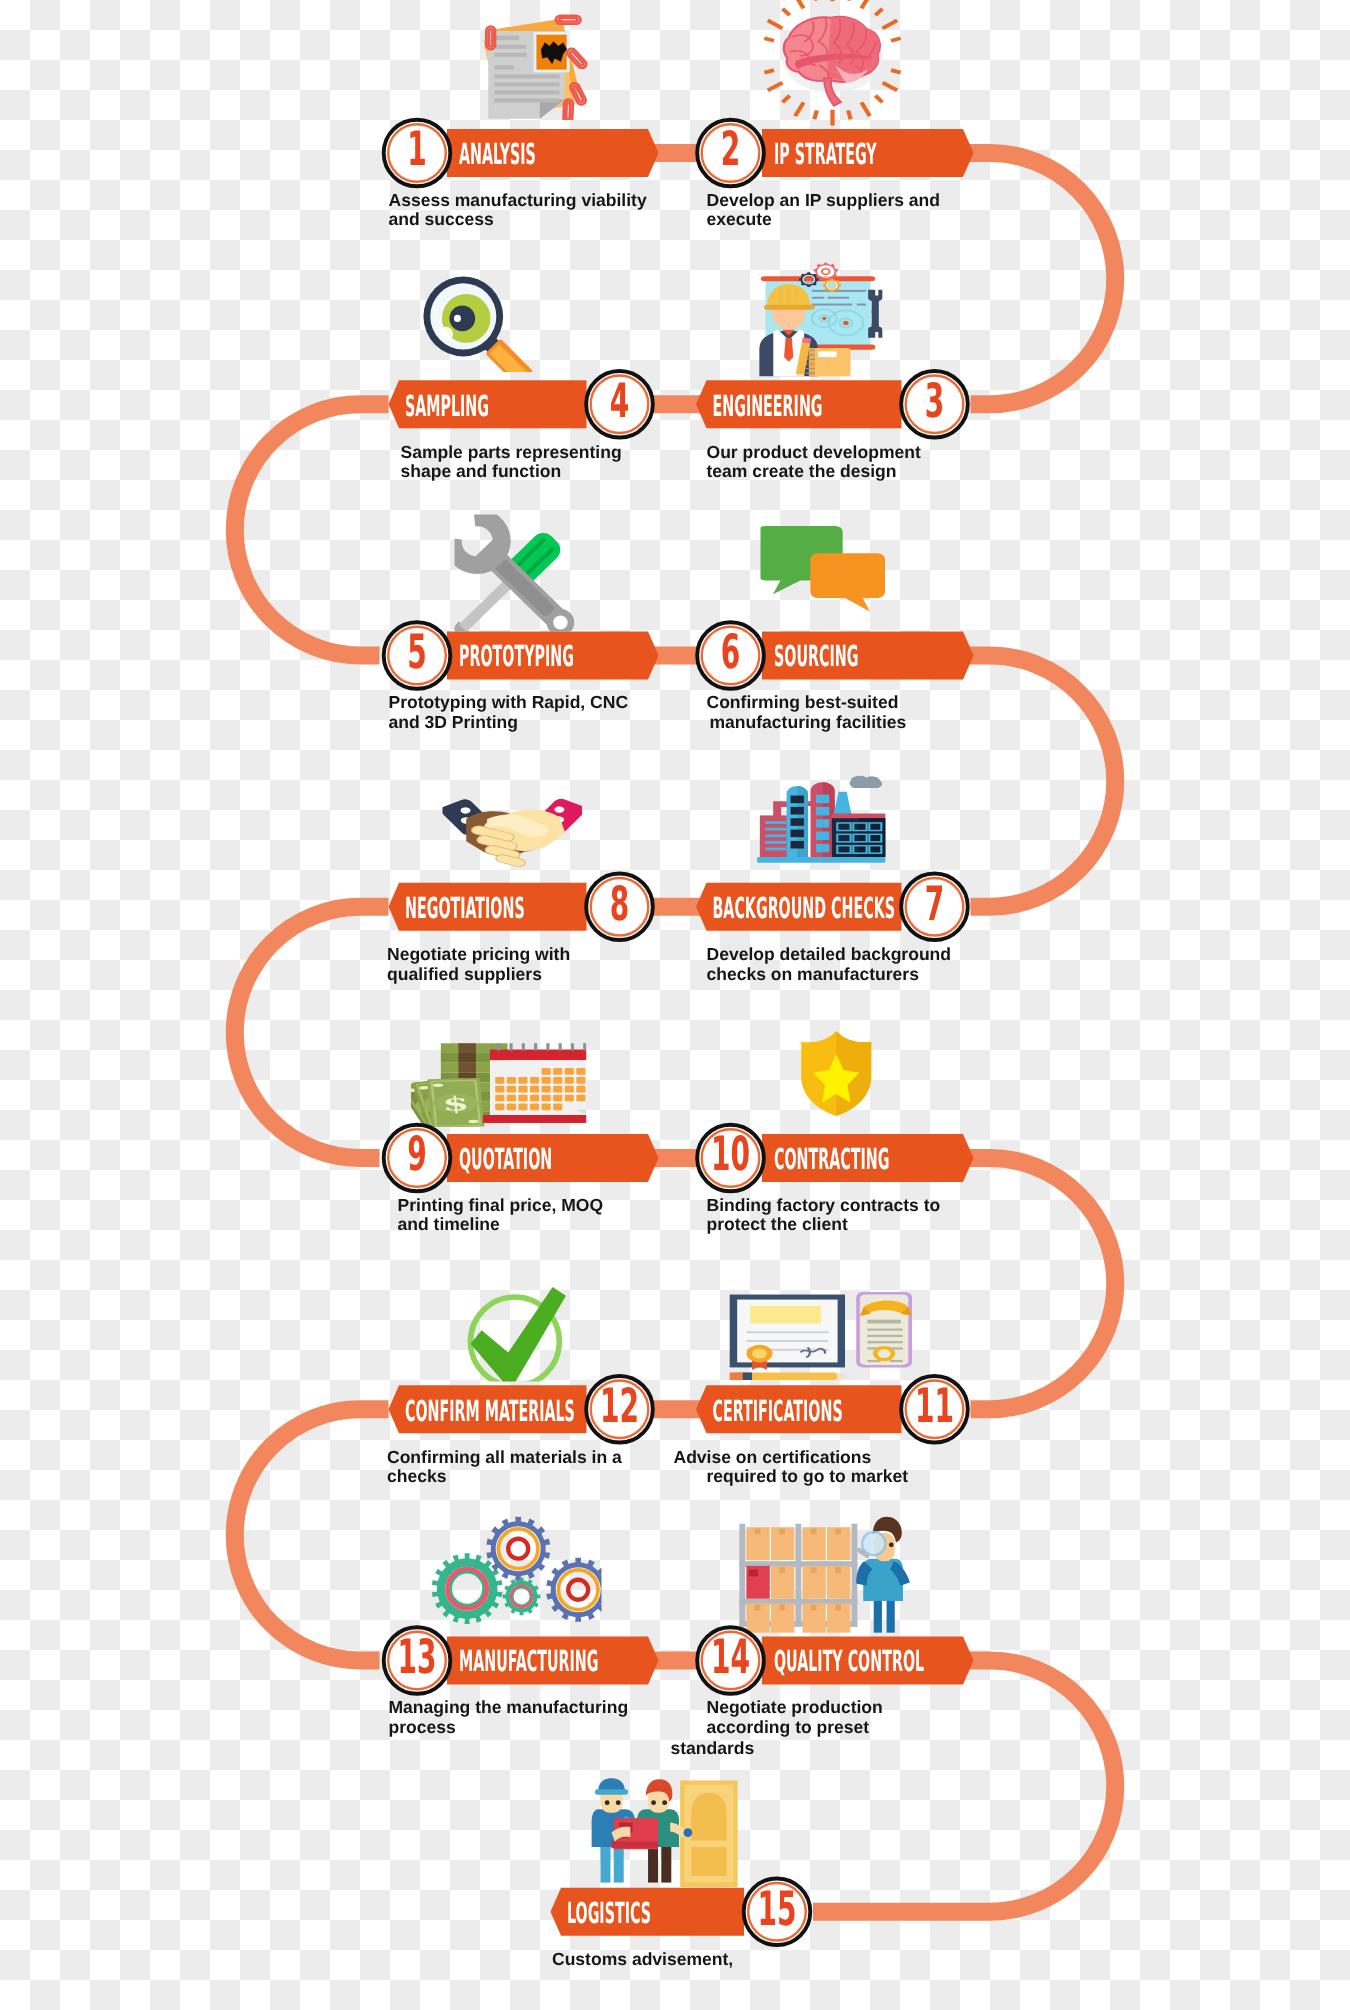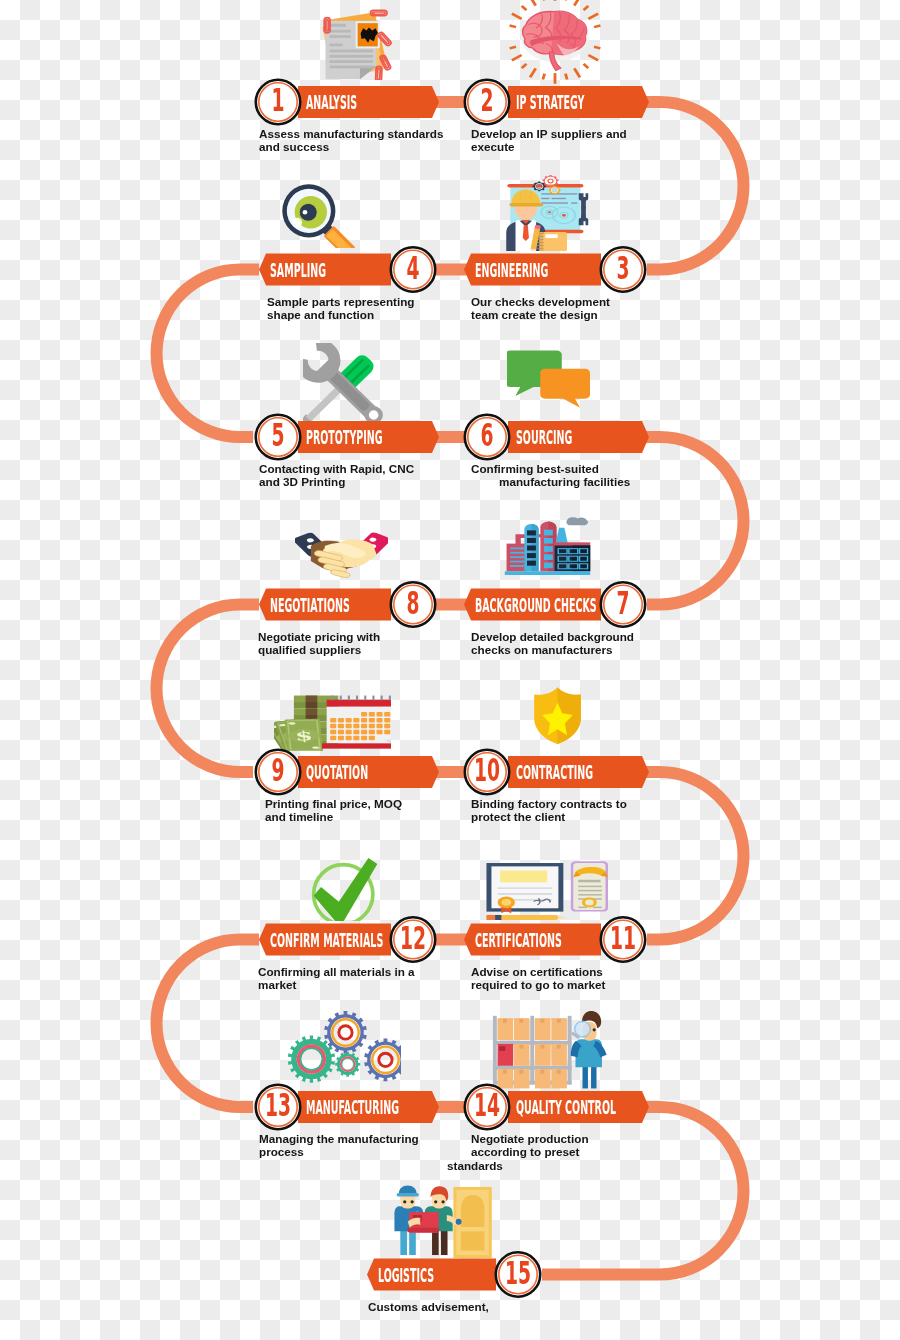--- a/index.html
+++ b/index.html
@@ -664,66 +664,66 @@
         <circle cx="487" cy="1107.0" r="19.2" fill="none" stroke="#ee6a35" stroke-width="1.6"></circle>
       </g>
   <g>
         <circle cx="518" cy="1274.5" r="22.2" fill="#ffffff" stroke="#111111" stroke-width="2.6"></circle>
         <circle cx="518" cy="1274.5" r="19.2" fill="none" stroke="#ee6a35" stroke-width="1.6"></circle>
       </g>
 </svg>
 <div class="layer">
   <div class="btitle" style="left:305.5px;top:93.4px">ANALYSIS</div>
   <div class="bnum" style="left:256px;top:85.4px;width:44px">1</div>
-  <div class="desc" style="left:259px;top:127.0px">Assess manufacturing standards</div>
+  <div class="desc" style="left:259px;top:127.0px">Assess manufacturing viability</div>
   <div class="desc" style="left:259px;top:140.4px">and success</div>
   <div class="btitle" style="left:515.5px;top:93.4px">IP STRATEGY</div>
   <div class="bnum" style="left:465px;top:85.4px;width:44px">2</div>
   <div class="desc" style="left:471px;top:127.0px">Develop an IP suppliers and</div>
   <div class="desc" style="left:471px;top:140.4px">execute</div>
   <div class="btitle" style="left:474.5px;top:260.9px">ENGINEERING</div>
   <div class="bnum" style="left:601px;top:252.9px;width:44px">3</div>
-  <div class="desc" style="left:471px;top:294.5px">Our checks development</div>
+  <div class="desc" style="left:471px;top:294.5px">Our product development</div>
   <div class="desc" style="left:471px;top:307.9px">team create the design</div>
   <div class="btitle" style="left:269.5px;top:260.9px">SAMPLING</div>
   <div class="bnum" style="left:391px;top:252.9px;width:44px">4</div>
   <div class="desc" style="left:267px;top:294.5px">Sample parts representing</div>
   <div class="desc" style="left:267px;top:307.9px">shape and function</div>
   <div class="btitle" style="left:305.5px;top:428.4px">PROTOTYPING</div>
   <div class="bnum" style="left:256px;top:420.4px;width:44px">5</div>
-  <div class="desc" style="left:259px;top:462.0px">Contacting with Rapid, CNC</div>
+  <div class="desc" style="left:259px;top:462.0px">Prototyping with Rapid, CNC</div>
   <div class="desc" style="left:259px;top:475.4px">and 3D Printing</div>
   <div class="btitle" style="left:515.5px;top:428.4px">SOURCING</div>
   <div class="bnum" style="left:465px;top:420.4px;width:44px">6</div>
   <div class="desc" style="left:471px;top:462.0px">Confirming best-suited</div>
-  <div class="desc" style="left:499px;top:475.4px">manufacturing facilities</div>
+  <div class="desc" style="left:473px;top:475.4px">manufacturing facilities</div>
   <div class="btitle" style="left:474.5px;top:595.9px">BACKGROUND CHECKS</div>
   <div class="bnum" style="left:601px;top:587.9px;width:44px">7</div>
   <div class="desc" style="left:471px;top:629.5px">Develop detailed background</div>
   <div class="desc" style="left:471px;top:642.9px">checks on manufacturers</div>
   <div class="btitle" style="left:269.5px;top:595.9px">NEGOTIATIONS</div>
   <div class="bnum" style="left:391px;top:587.9px;width:44px">8</div>
   <div class="desc" style="left:258px;top:629.5px">Negotiate pricing with</div>
   <div class="desc" style="left:258px;top:642.9px">qualified suppliers</div>
   <div class="btitle" style="left:305.5px;top:763.4px">QUOTATION</div>
   <div class="bnum" style="left:256px;top:755.4px;width:44px">9</div>
   <div class="desc" style="left:265px;top:797.0px">Printing final price, MOQ</div>
   <div class="desc" style="left:265px;top:810.4px">and timeline</div>
   <div class="btitle" style="left:515.5px;top:763.4px">CONTRACTING</div>
   <div class="bnum" style="left:465px;top:755.4px;width:44px">10</div>
   <div class="desc" style="left:471px;top:797.0px">Binding factory contracts to</div>
   <div class="desc" style="left:471px;top:810.4px">protect the client</div>
   <div class="btitle" style="left:474.5px;top:930.9px">CERTIFICATIONS</div>
   <div class="bnum" style="left:601px;top:922.9px;width:44px">11</div>
-  <div class="desc" style="left:471px;top:964.5px">Advise on certifications</div>
+  <div class="desc" style="left:449px;top:964.5px">Advise on certifications</div>
   <div class="desc" style="left:471px;top:977.9px">required to go to market</div>
   <div class="btitle" style="left:269.5px;top:930.9px">CONFIRM MATERIALS</div>
   <div class="bnum" style="left:391px;top:922.9px;width:44px">12</div>
   <div class="desc" style="left:258px;top:964.5px">Confirming all materials in a</div>
-  <div class="desc" style="left:258px;top:977.9px">market</div>
+  <div class="desc" style="left:258px;top:977.9px">checks</div>
   <div class="btitle" style="left:305.5px;top:1098.4px">MANUFACTURING</div>
   <div class="bnum" style="left:256px;top:1090.4px;width:44px">13</div>
   <div class="desc" style="left:259px;top:1132.0px">Managing the manufacturing</div>
   <div class="desc" style="left:259px;top:1145.4px">process</div>
   <div class="btitle" style="left:515.5px;top:1098.4px">QUALITY CONTROL</div>
   <div class="bnum" style="left:465px;top:1090.4px;width:44px">14</div>
   <div class="desc" style="left:471px;top:1132.0px">Negotiate production</div>
   <div class="desc" style="left:471px;top:1145.4px">according to preset</div>
   <div class="desc" style="left:447px;top:1158.8px">standards</div>
   <div class="btitle" style="left:377.5px;top:1265.9px">LOGISTICS</div>

